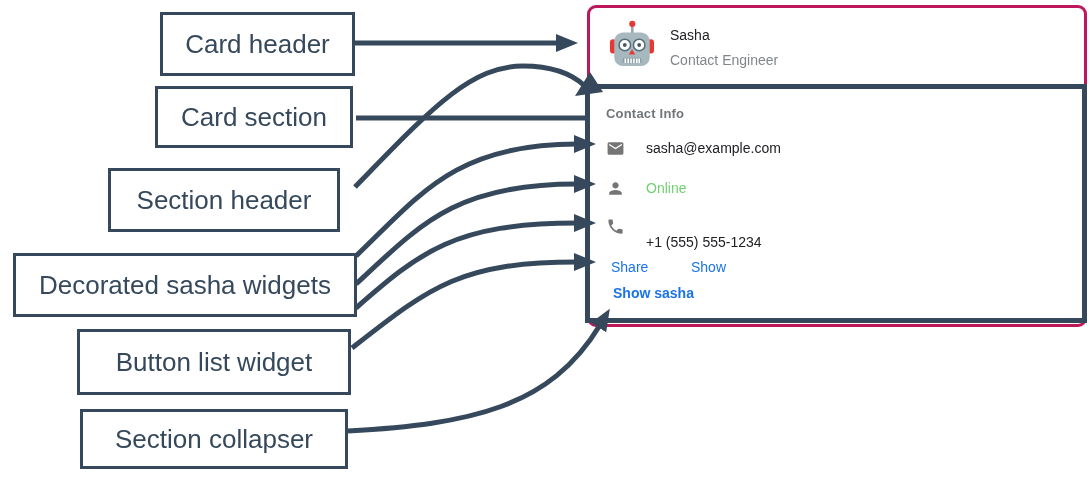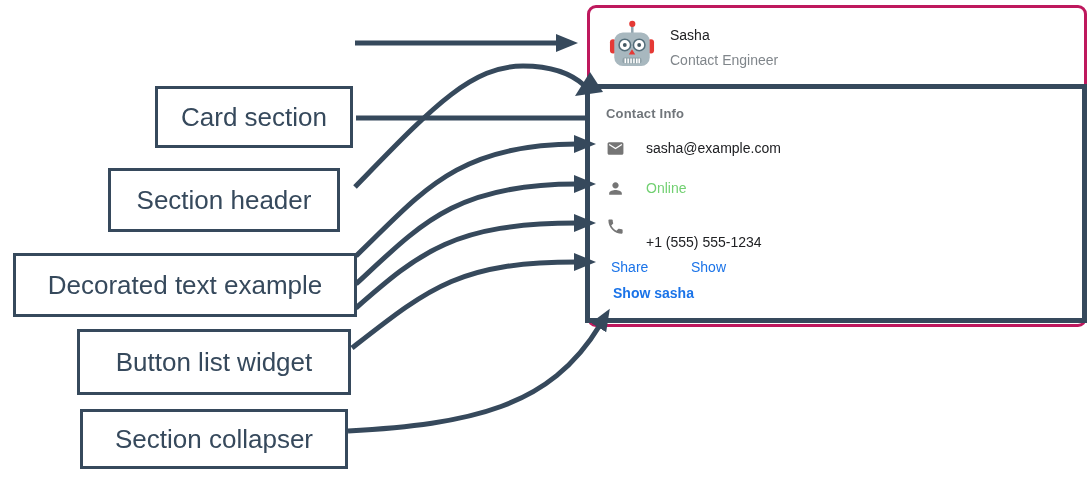--- a/index.html
+++ b/index.html
@@ -20,28 +20,31 @@
   .link-btn{font-size:14px;font-weight:500;color:#1A73E8;cursor:pointer;}
   .collapser{font-size:14px;font-weight:700;color:#1A73E8;cursor:pointer;}
   .overlay{position:absolute;left:0;top:0;pointer-events:none;}
   .icon-gray{fill:#757575;}
 </style>
 </head>
 <body>
 
 <div class="canvas">
 
+  <div class="label-box" style="left:160px;top:12px;width:195px;height:64px">
+    <span>Card header</span>
+  </div>
   <div class="label-box" style="left:155px;top:86px;width:198px;height:62px">
     <span>Card section</span>
   </div>
   <div class="label-box" style="left:108px;top:168px;width:232px;height:64px">
     <span>Section header</span>
   </div>
   <div class="label-box" style="left:13px;top:253px;width:344px;height:64px">
-    <span>Decorated text example</span>
+    <span>Decorated sasha widgets</span>
   </div>
   <div class="label-box" style="left:77px;top:329px;width:274px;height:66px">
     <span>Button list widget</span>
   </div>
   <div class="label-box" style="left:80px;top:409px;width:268px;height:60px">
     <span>Section collapser</span>
   </div>
 
   <div class="card">
 

